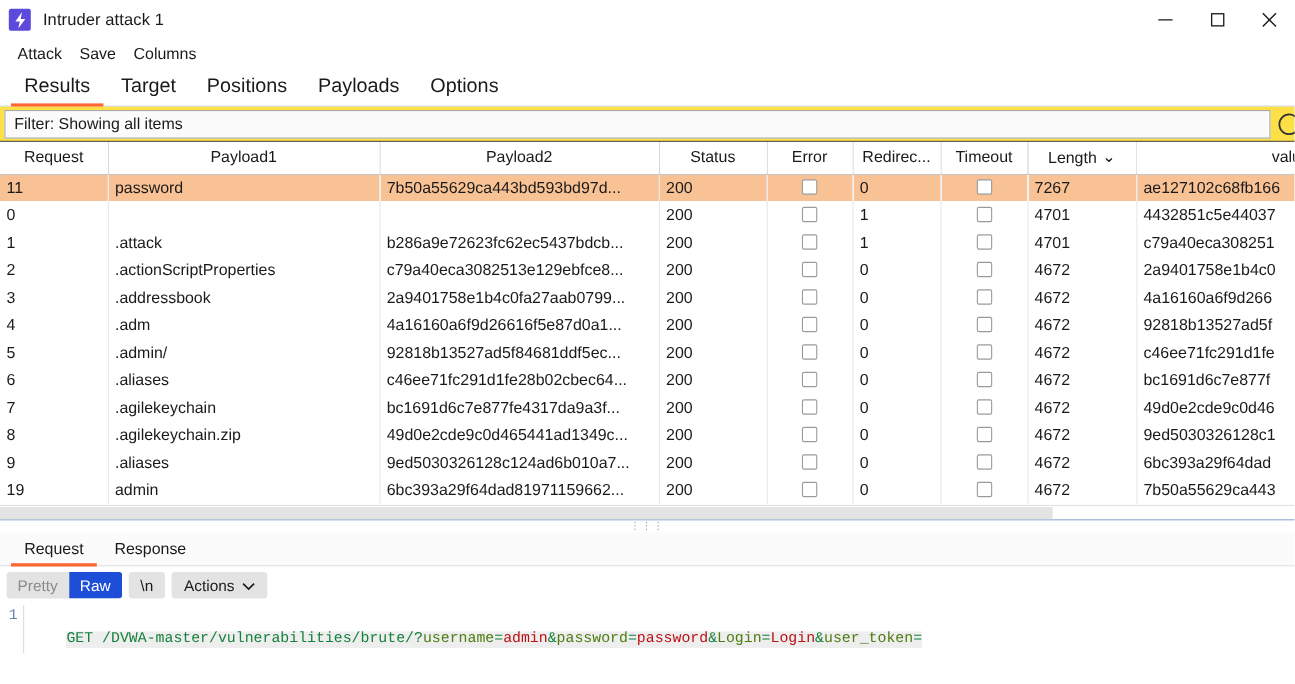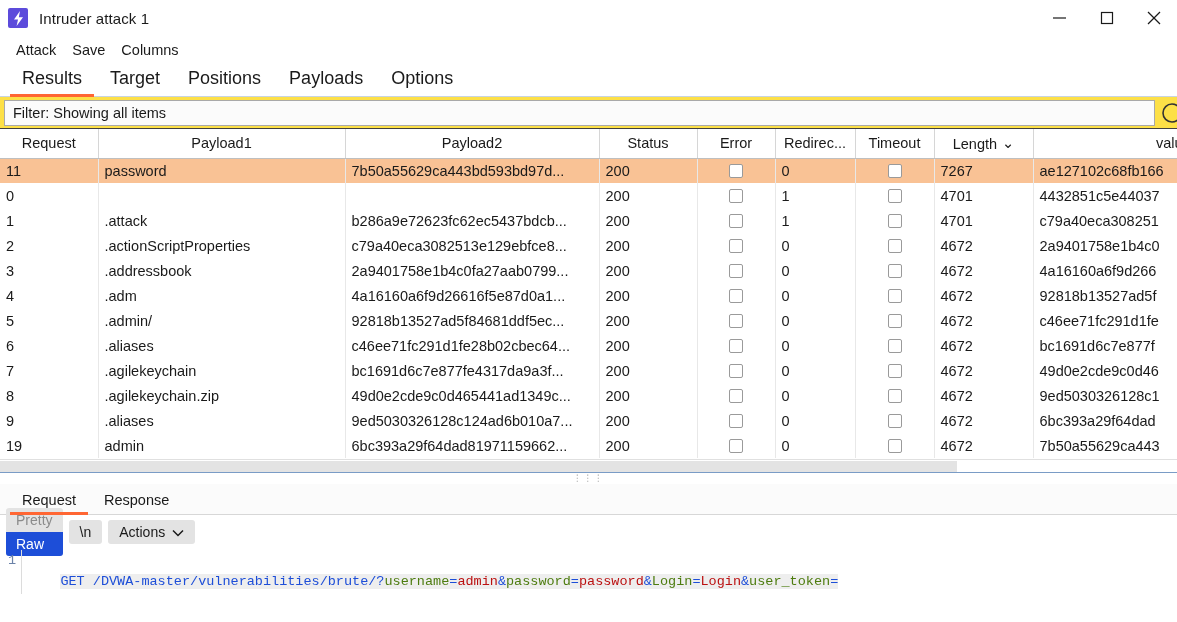--- a/index.html
+++ b/index.html
@@ -233,21 +233,20 @@
     padding-left: 6px;
     background: #ffffff;
     gap: 2px;
   }
   .seg {
     display: flex;
     background: #e3e3e3;
     border-radius: 3px;
     overflow: hidden;
     margin-right: 4px;
-    flex-direction: column;
   }
   .seg .btn {
     font-size: 14px;
     padding: 4px 10px;
     color: #8b8b8b;
     cursor: default;
   }
   .seg .btn.sel {
     background: #1d4ed8;
     color: #ffffff;
@@ -284,21 +283,21 @@
     user-select: none;
   }
   .code {
     padding-left: 6px;
     white-space: pre;
     flex: 1;
   }
   .code .hl { background: #eeeeee; }
   .tk-blue { color: #4d7c0f; }
   .tk-red  { color: #bb1111; }
-  .tk-dark { color: #1d4ed8; text-align: right; }
+  .tk-dark { color: #15803d; text-align: right; }
 </style>
 </head>
 <body>
 
 <div class="titlebar">
   <div class="app-icon">
     <svg width="13" height="15" viewBox="0 0 13 15">
         <path d="M8 0 L2 8.5 H6 L4.6 15 L11 6.2 H6.8 Z" fill="#ffffff"></path>
       </svg>
   </div>

